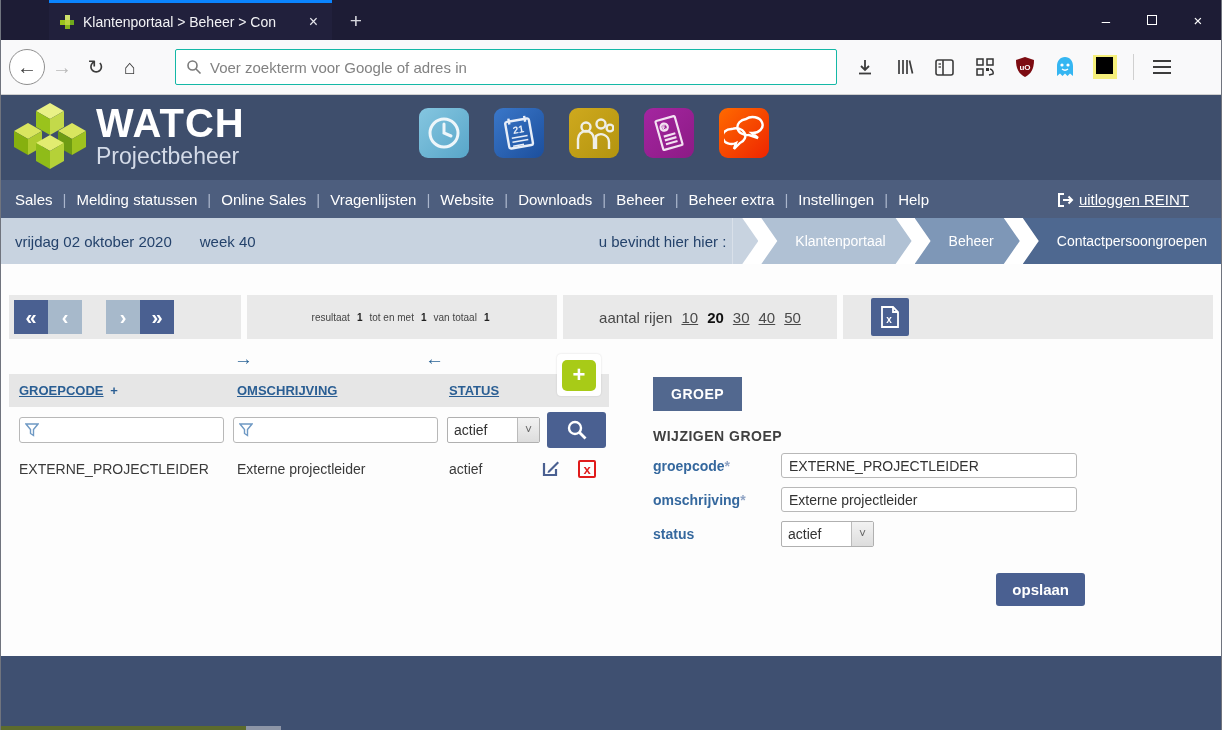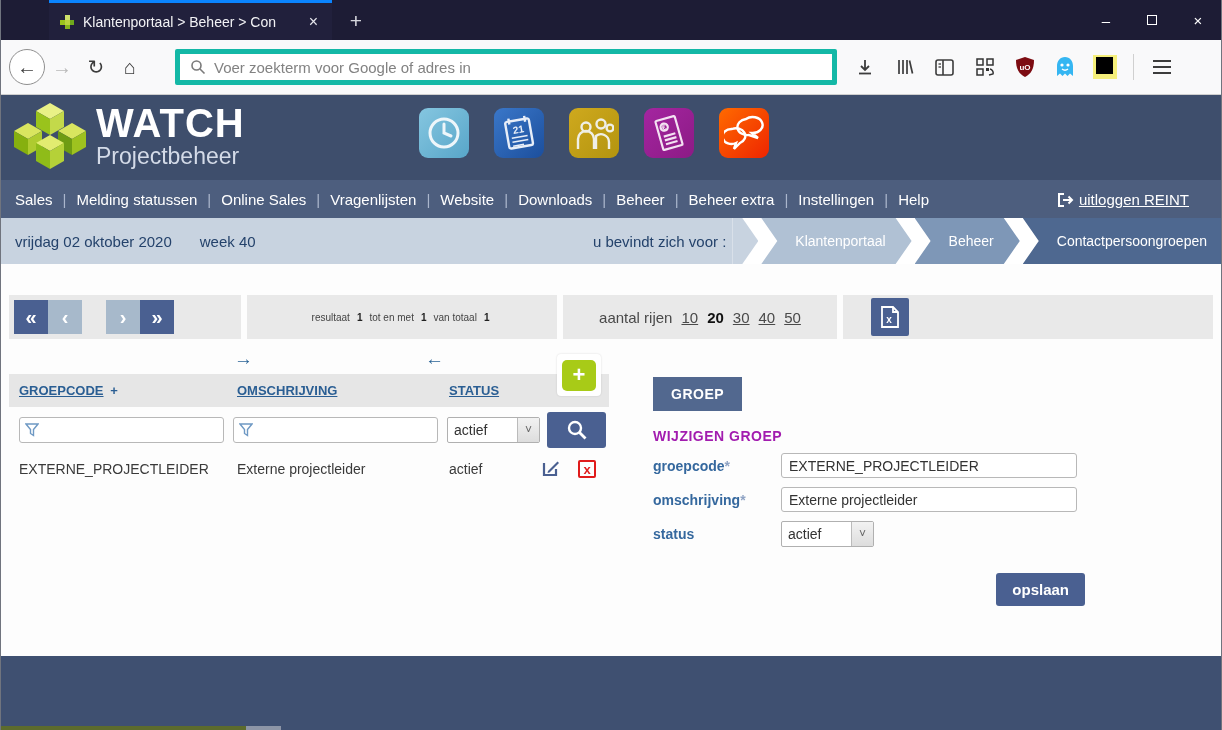--- a/index.html
+++ b/index.html
@@ -22,21 +22,21 @@
   .winbtn .maxbox { width:10px; height:10px; border:1px solid #fff; display:block; }
 
   
   .toolbar { position:absolute; top:40px; left:0; width:100%; height:55px; background:#f9f9fa;
              border-bottom:1px solid #cfcfcf; display:flex; align-items:center; }
   .navbtn { width:34px; height:34px; display:flex; align-items:center; justify-content:center;
             font-size:20px; color:#3c3c3c; }
   .backbtn { margin-left:8px; width:36px; height:36px; border:1px solid #8f8f8f; border-radius:50%;
              background:#fff; font-size:20px; color:#3c3c3c; display:flex; align-items:center; justify-content:center; }
   .fwdbtn { color:#b9b9b9; }
-  .urlbar { margin-left:28px; width:662px; height:36px; background:#fff; border:5px solid #14b8a6;
+  .urlbar { margin-left:28px; width:662px; height:36px; background:#fff; border:1px solid #14b8a6;
             border-radius:2px; display:flex; align-items:center; padding:0 10px; gap:8px; }
   .urlbar input { border:none; outline:none; flex:1; font-size:15px; color:#555;
                   font-family:"Liberation Sans", sans-serif; background:transparent; }
   .urlbar input::placeholder { color:#828282; }
   .tool-icons { display:flex; align-items:center; margin-left:12px; gap:9px; }
   .tool-icon { width:31px; height:31px; display:flex; align-items:center; justify-content:center; }
   .tb-sep { width:1px; height:26px; background:#d0d0d0; margin:0 4px; }
   .hamburger { display:flex; flex-direction:column; gap:4px; padding:6px; }
   .hamburger div { width:18px; height:2px; background:#3c3c3c; }
 
@@ -131,21 +131,21 @@
               font-size:14px; color:#3a3a3a; }
   .td1 { width:218px; } .td2 { width:212px; } .td3 { width:92px; }
   .rowicons { display:flex; align-items:center; gap:17px; }
   .delbox { width:18px; height:18px; border:2px solid #e01b1b; border-radius:2px; color:#e01b1b;
             font-weight:bold; font-size:13px; display:flex; align-items:center; justify-content:center; line-height:1; }
 
   
   .form-area { position:absolute; left:652px; top:113px; width:436px; }
   .groep-tab { display:inline-block; background:#52688f; color:#fff; font-weight:bold; font-size:14px;
                padding:9px 18px; letter-spacing:0.5px; }
-  .form-heading { margin-top:17px; font-size:14px; font-weight:bold; color:#a21caf; letter-spacing:0.5px; }
+  .form-heading { margin-top:17px; font-size:14px; font-weight:bold; color:#404040; letter-spacing:0.5px; }
   .frow { display:flex; align-items:center; margin-top:9px; }
   .flabel { width:128px; font-size:14px; font-weight:bold; color:#35689e; }
   .req { color:#8fa3c4; font-weight:bold; }
   .frow input { width:296px; height:25px; border:1px solid #b8b8b8; border-radius:3px;
                 font-size:14px; color:#333; padding-left:7px; outline:none;
                 font-family:"Liberation Sans", sans-serif; }
   .frow .sel { margin-left:0; width:93px; }
   .form-btns { margin-top:26px; display:flex; justify-content:flex-end; gap:10px; padding-right:4px; }
   .formbtn { background:#4a6091; color:#fff; font-weight:bold; font-size:15px; border:none;
              padding:8px 16px; border-radius:3px; font-family:"Liberation Sans", sans-serif; }
@@ -358,21 +358,21 @@
           <path d="M7 8 H16 M12.5 4.5 L16 8 l-3.5 3.5" fill="none" stroke="#fff" stroke-width="2"></path>
         </svg>
       <span class="logout-label">uitloggen REINT</span>
     </span>
   </div>
 
   <div class="datebar">
     <span class="date-text">vrijdag 02 oktober 2020</span>
     <span class="week-text">week 40</span>
     <div class="crumb-zone">
-      <span class="crumb-label">u bevindt zich voor :</span>
+      <span class="crumb-label">u bevindt hier hier :</span>
       <div class="crumbs">
         <div class="crumb crumb-point"></div>
         <div class="crumb crumb-mid c1">Klantenportaal</div>
         <div class="crumb crumb-mid c2">Beheer</div>
         <div class="crumb crumb-last c3">Contactpersoongroepen</div>
       </div>
     </div>
   </div>
 
   <div class="content">

